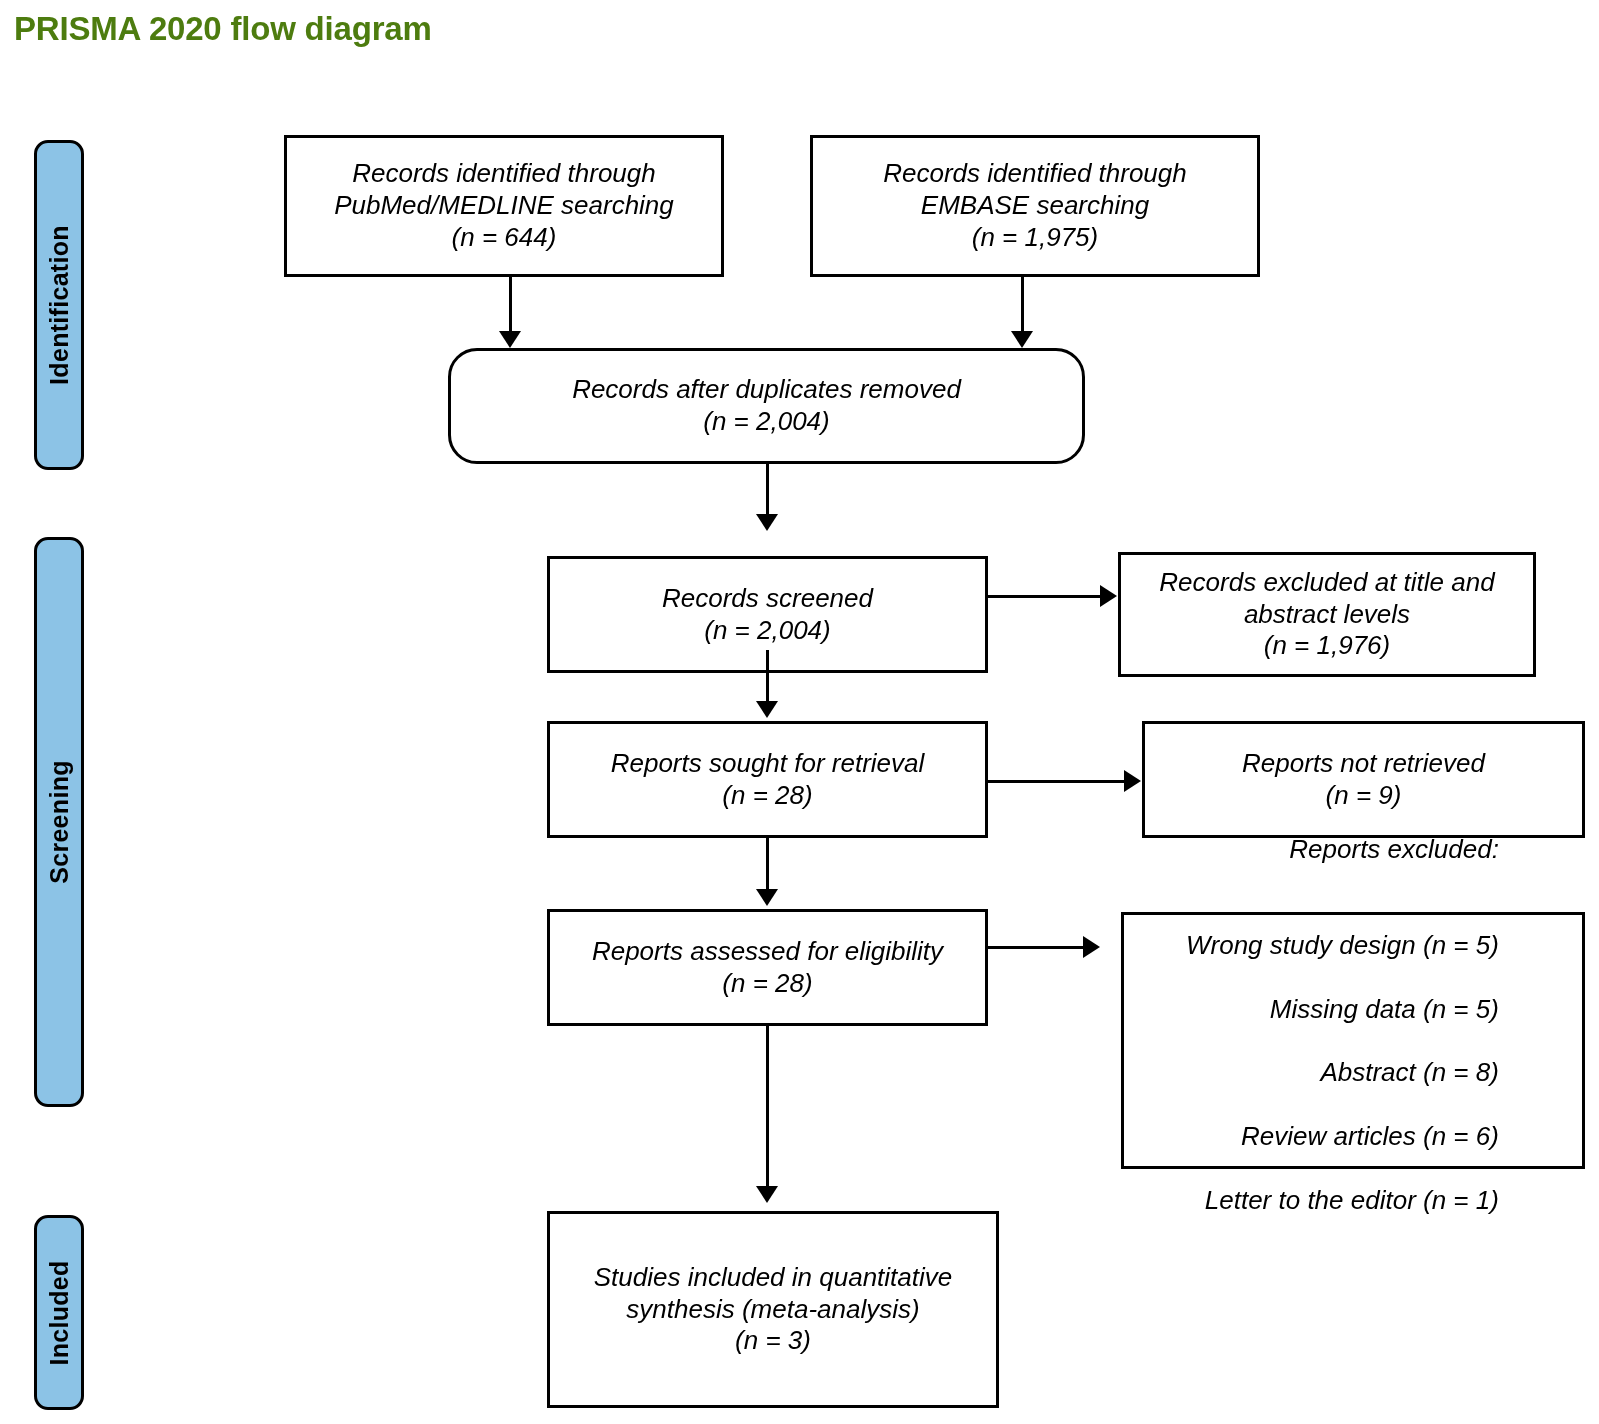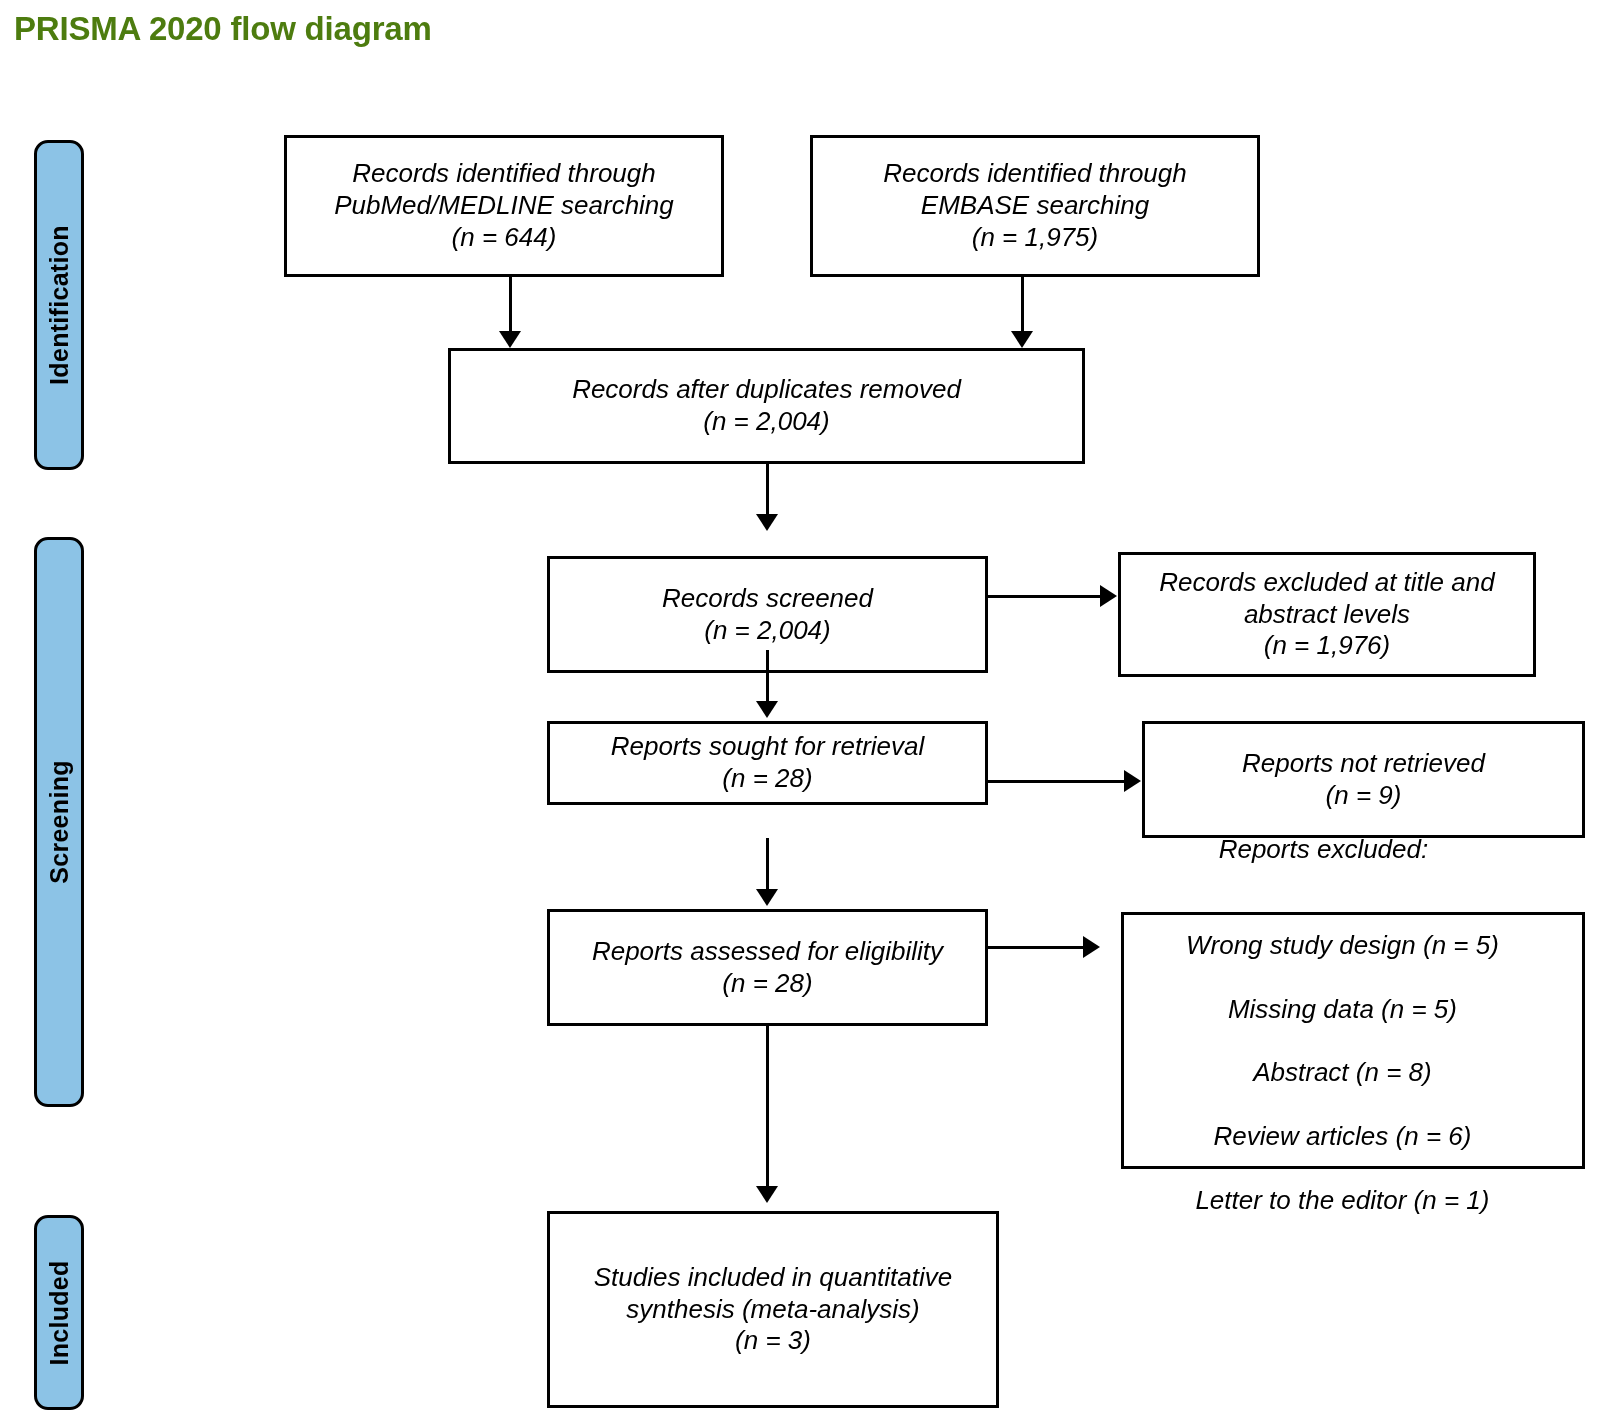--- a/index.html
+++ b/index.html
@@ -69,21 +69,21 @@
     line-height: 1.22;
     color: #000000;
     padding: 0 8px;
     white-space: pre-line;
     font-style: italic;
   }
   .box.left-align {
     justify-content: flex-start;
   }
   .box.left-align .box-text {
-    text-align: center;
+    text-align: right;
     padding-left: 24px;
   }
   .excl-list {
     margin: 0;
     padding: 0;
     list-style: none;
   }
   .excl-list li {
     font-size: 26px;
     line-height: 1.235;
@@ -156,21 +156,21 @@
 EMBASE searching
 (n = 1,975)</div>
   </div>
 
   <div class="vline" style="left:509px; top:277px; height:56px;"></div>
   <div class="arrow-down" style="left:499px; top:331px;"></div>
 
   <div class="vline" style="left:1021px; top:277px; height:56px;"></div>
   <div class="arrow-down" style="left:1011px; top:331px;"></div>
 
-  <div class="box" style="left:448px; top:348px; width:637px; height:116px;">
+  <div class="box" style="left:448px; top:348px; width:637px; height:116px;border-radius:29px;">
     <div class="box-text">Records after duplicates removed
 (n = 2,004)</div>
   </div>
 
   <div class="vline" style="left:766px; top:464px; height:52px;"></div>
   <div class="arrow-down" style="left:756px; top:514px;"></div>
 
   <div class="box" style="left:547px; top:556px; width:441px; height:117px;">
     <div class="box-text">Records screened
 (n = 2,004)</div>
@@ -181,21 +181,21 @@
 abstract levels
 (n = 1,976)</div>
   </div>
 
   <div class="hline" style="left:988px; top:595px; width:113px;"></div>
   <div class="arrow-right" style="left:1100px; top:585px;"></div>
 
   <div class="vline" style="left:766px; top:650px; height:53px;"></div>
   <div class="arrow-down" style="left:756px; top:701px;"></div>
 
-  <div class="box" style="left:547px; top:721px; width:441px; height:84px;">
+  <div class="box" style="left:547px; top:721px; width:441px; height:117px;">
     <div class="box-text">Reports sought for retrieval
 (n = 28)</div>
   </div>
 
   <div class="box" style="left:1142px; top:721px; width:443px; height:117px;">
     <div class="box-text">Reports not retrieved
 (n = 9)</div>
   </div>
 
   <div class="hline" style="left:988px; top:780px; width:137px;"></div>

